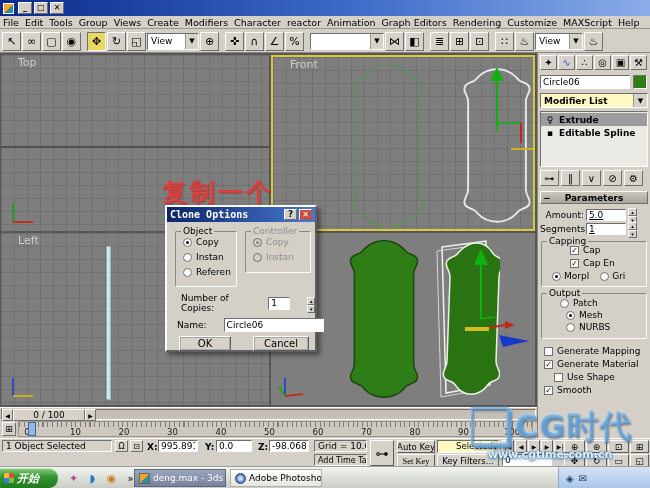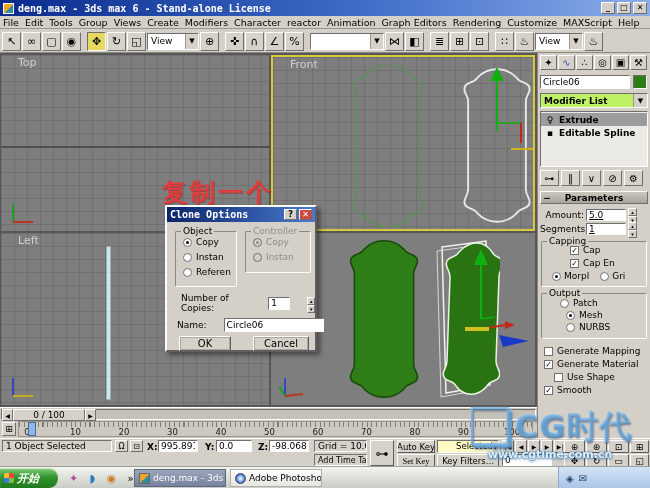--- a/index.html
+++ b/index.html
@@ -86,21 +86,21 @@
   
   .panel{position:absolute; left:537px; top:53px; width:113px; height:385px; background:#d4d0c8;
     border-left:1px solid #8a8680; font-size:9px;}
   .ptabs{position:absolute; left:2px; top:2px; display:flex; gap:1px;}
   .ptab{width:17px; height:15px; background:#d6d2ca; display:flex; align-items:center; justify-content:center;
     font-size:10px; border:1px solid; border-color:#fdfdfd #6f6f6f #6f6f6f #fdfdfd;}
   .namerow{position:absolute; left:2px; top:22px; display:flex; gap:3px; align-items:center;}
   .namefield{width:90px; height:14px;}
   .swatch{width:14px; height:14px; background:#2f7d17; border:1px solid; border-color:#6f6f6f #fdfdfd #fdfdfd #6f6f6f;}
   .modlist{position:absolute; left:2px; top:40px; width:108px; height:15px; display:flex; align-items:center;
-    background:#bef264; border:1px solid; border-color:#6f6f6f #fdfdfd #fdfdfd #6f6f6f; padding-left:3px; font-weight:bold;}
+    background:#fef9c3; border:1px solid; border-color:#6f6f6f #fdfdfd #fdfdfd #6f6f6f; padding-left:3px; font-weight:bold;}
   .modlist .da{margin-left:auto; width:14px; height:100%; background:#d6d2ca; font-size:7px;
     display:flex; align-items:center; justify-content:center; border-left:1px solid #9a968e; font-style:normal;}
   .stack{position:absolute; left:2px; top:58px; width:108px; height:56px; background:#eceae4;
     border:1px solid; border-color:#6f6f6f #fdfdfd #fdfdfd #6f6f6f; padding-top:1px;}
   .srow{display:flex; align-items:center; gap:4px; height:13px; padding-left:4px; font-weight:bold;}
   .srow.sel{background:#9c9c9c;}
   .sicon{width:10px; text-align:center; font-size:9px;}
   .stackbtns{position:absolute; left:2px; top:117px; display:flex; gap:2px;}
   .sbtn{width:19px; height:16px; background:#d6d2ca; display:flex; align-items:center; justify-content:center;
     font-size:10px; border:1px solid; border-color:#fdfdfd #6f6f6f #6f6f6f #fdfdfd;}
@@ -183,21 +183,20 @@
   .wm-url{text-align:center; font-size:11px; font-weight:bold; color:rgba(238,248,255,.92);
     text-shadow:0 1px 3px #2a6aa0, 0 0 2px #2a6aa0; margin-top:-8px;}
 </style>
 </head>
 <body>
 
 <div class="screen">
 
   <div class="titlebar">
     <span class="appicon"></span>
-    <span class="titletext">deng.max - 3ds max 6 - Stand-alone License</span>
     <span class="winbtns">
       <span class="wbtn">_</span>
       <span class="wbtn">□</span>
       <span class="wbtn close">✕</span>
     </span>
   </div>
 
   <div class="menubar">
     <span class="menu">File</span>
     <span class="menu">Edit</span>

